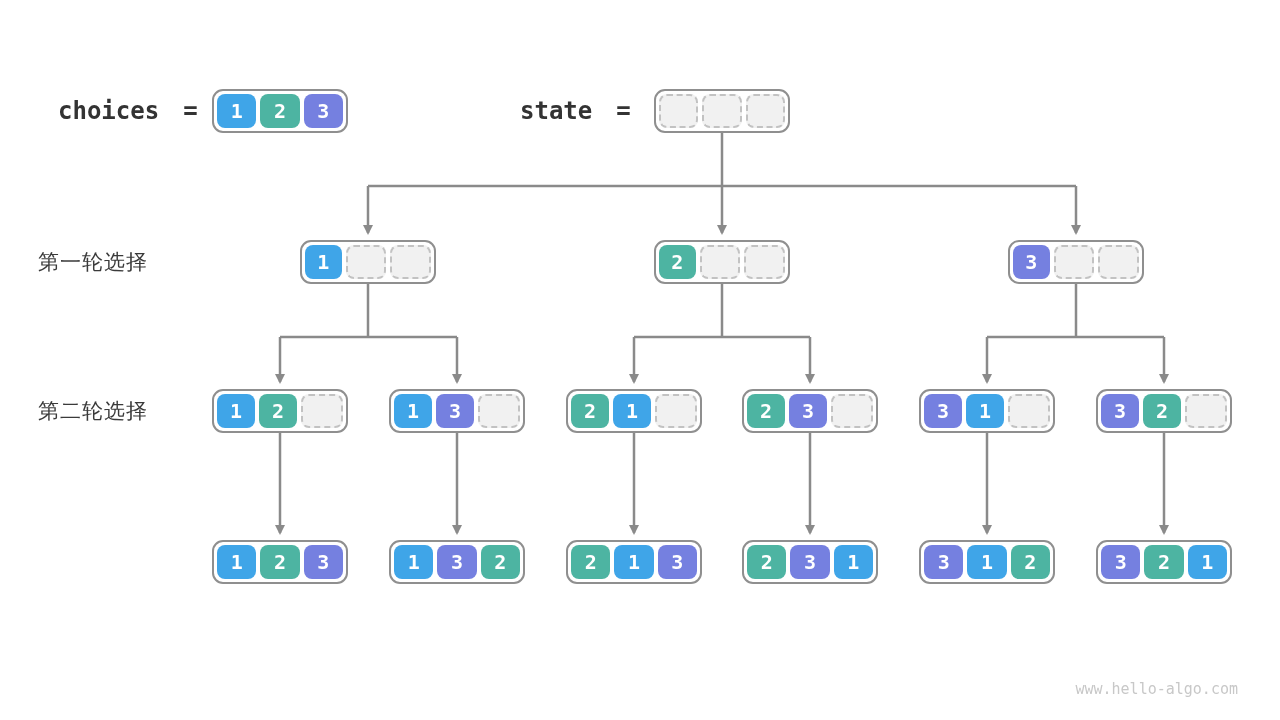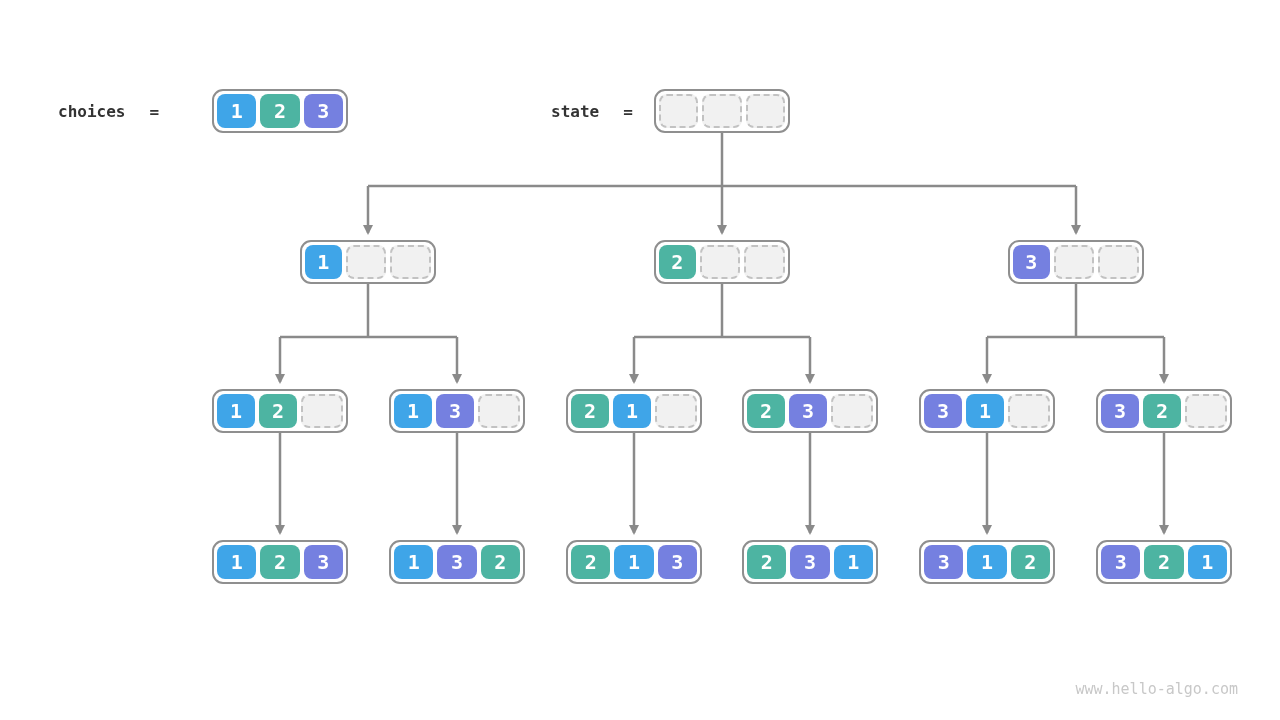--- a/index.html
+++ b/index.html
@@ -1,21 +1,21 @@
 <!DOCTYPE html>
 <html><head>
 <meta charset="utf-8">
 <style>
   html,body{margin:0;padding:0;background:#ffffff;}
   .canvas{position:relative;width:1280px;height:720px;background:#fff;overflow:hidden;
           font-family:"Liberation Sans",sans-serif;}
   svg.arrows{position:absolute;left:0;top:0;z-index:1;}
   .hdr-label{position:absolute;top:89px;height:44px;display:flex;align-items:center;gap:24px;
              font-family:"DejaVu Sans Mono","Liberation Mono",monospace;font-weight:bold;
-             font-size:16px;color:#333;z-index:2;}
+             font-size:24px;color:#333;z-index:2;}
   .row-label{position:absolute;left:38px;height:44px;line-height:44px;font-size:21px;
              color:#3a3a3a;z-index:2;letter-spacing:1px;}
   .abox{position:absolute;width:136px;height:44px;box-sizing:border-box;background:#fff;
         border:2px solid #8f8f8f;border-radius:11px;display:flex;gap:4px;padding:3px;
         align-items:center;z-index:2;}
   .cell{flex:1;height:34px;border-radius:8px;display:flex;align-items:center;justify-content:center;
         font-family:"DejaVu Sans Mono","Liberation Mono",monospace;font-weight:bold;
         font-size:20px;color:#fff;box-sizing:border-box;}
   .cell.empty{background:#f1f1f1;border:2px dashed #c2c2c2;}
   .footer{position:absolute;right:42px;bottom:22px;font-family:"DejaVu Sans Mono","Liberation Mono",monospace;
@@ -64,30 +64,32 @@
   <div class="hdr-label" style="left:58px">
     <span>choices</span>
     <span>=</span>
   </div>
   <div class="abox" style="left:212px;top:89px">
     <div class="cell" style="background: rgb(63, 165, 232);">1</div>
     <div class="cell" style="background: rgb(77, 180, 162);">2</div>
     <div class="cell" style="background: rgb(117, 128, 224);">3</div>
   </div>
 
-  <div class="hdr-label" style="left:551px">
+  <div class="hdr-label" style="left:520px">
     <span>state</span>
     <span>=</span>
   </div>
   <div class="abox" style="left:654px;top:89px">
     <div class="cell empty"></div>
     <div class="cell empty"></div>
     <div class="cell empty"></div>
   </div>
 
+  <div class="row-label" style="top:240px">第一轮选择</div>
+  <div class="row-label" style="top:389px">第二轮选择</div>
 
   <div class="abox" style="left:300px;top:240px">
     <div class="cell" style="background: rgb(63, 165, 232);">1</div>
     <div class="cell empty"></div>
     <div class="cell empty"></div>
   </div>
   <div class="abox" style="left:654px;top:240px">
     <div class="cell" style="background: rgb(77, 180, 162);">2</div>
     <div class="cell empty"></div>
     <div class="cell empty"></div>

